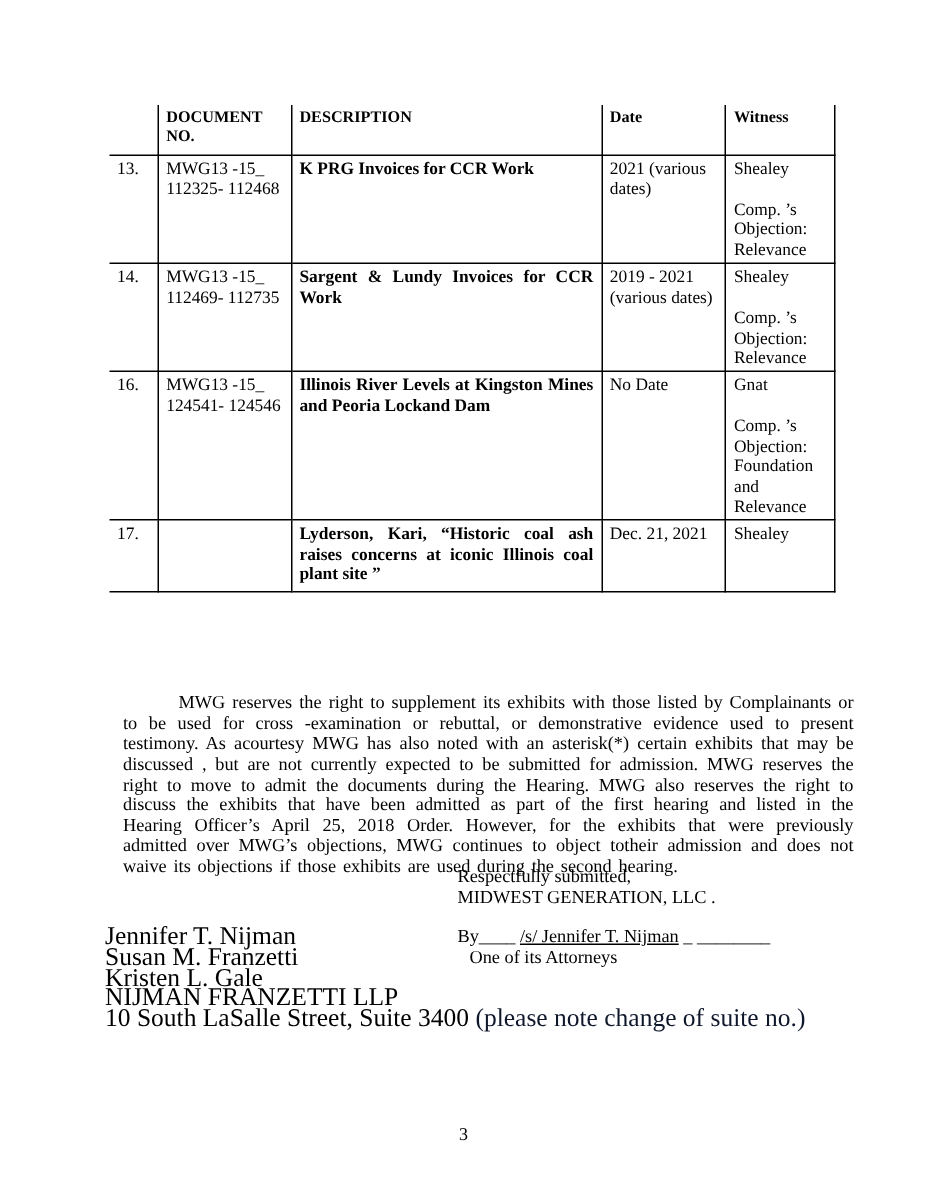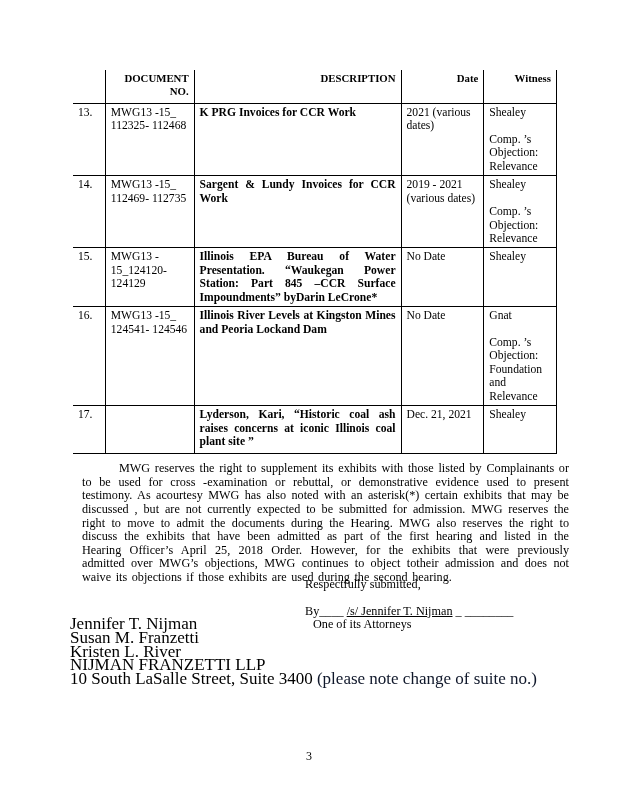--- a/index.html
+++ b/index.html
@@ -29,21 +29,21 @@
     padding: 2px 5px 2px 5px;
     overflow: hidden;
   }
   table.exhibits .col-num   { width: 32px; }
   table.exhibits .col-doc   { width: 88px; }
   table.exhibits .col-desc  { width: 205px; }
   table.exhibits .col-date  { width: 82px; }
   table.exhibits .col-wit   { width: 72px; }
   table.exhibits th {
     font-weight: bold;
-    text-align: right;
+    text-align: left;
     font-size: 10.8px;
     height: 29px;
   }
   .pre { white-space: pre-line; }
   td.desc-cell { text-align: justify; font-weight: bold; }
   tr.r13 td { height: 66px; }
   tr.r14 td { height: 62px; }
   tr.r15 td { height: 53px; }
   tr.r16 td { height: 87px; }
   tr.r17 td { height: 43px; }
@@ -135,29 +135,20 @@
 112469- 112735</td>
         <td class="desc-cell">Sargent &amp; Lundy Invoices for CCR Work</td>
         <td class="pre">2019 - 2021
 (various dates)</td>
         <td class="pre">Shealey
 
 Comp. ’s
 Objection:
 Relevance</td>
       </tr>
-      <tr class="r15">
-        <td>15.</td>
-        <td class="pre">MWG13 -
-15_124120-
-124129</td>
-        <td class="desc-cell">Illinois EPA Bureau of Water Presentation. “Waukegan Power Station: Part 845 –CCR Surface Impoundments” byDarin LeCrone*</td>
-        <td class="pre">No Date</td>
-        <td class="pre">Shealey</td>
-      </tr>
       <tr class="r16">
         <td>16.</td>
         <td class="pre">MWG13 -15_
 124541- 124546</td>
         <td class="desc-cell">Illinois River Levels at Kingston Mines and Peoria Lockand Dam</td>
         <td class="pre">No Date</td>
         <td class="pre">Gnat
 
 Comp. ’s
 Objection:
@@ -173,33 +164,34 @@
         <td class="pre">Shealey</td>
       </tr>
     </tbody>
       </table>
   </div>
 
   <p class="closing-paragraph">MWG reserves the right to supplement its exhibits with those listed by Complainants or to be used for cross -examination or rebuttal, or demonstrative evidence used to present testimony. As acourtesy MWG has also noted with an asterisk(*) certain exhibits that may be discussed , but are not currently expected to be submitted for admission. MWG reserves the right to move to admit the documents during the Hearing. MWG also reserves the right to discuss the exhibits that have been admitted as part of the first hearing and listed in the Hearing Officer’s April 25, 2018 Order. However, for the exhibits that were previously admitted over MWG’s objections, MWG continues to object totheir admission and does not waive its objections if those exhibits are used during the second hearing.</p>
 
   <div class="signature-block">
     <div>Respectfully submitted,</div>
+    <div>MIDWEST GENERATION, LLC .</div>
     <div class="sig-gap"></div>
     <div>
       <span>By</span><span>____</span>
       <span class="sig-underline">/s/ Jennifer T. Nijman</span>
       <span>_</span>
       <span>________</span>
     </div>
     <div class="sig-capacity">One of its Attorneys</div>
   </div>
 
   <div class="attorney-block">
     <div>Jennifer T. Nijman</div>
     <div>Susan M. Franzetti</div>
-    <div>Kristen L. River</div>
+    <div>Kristen L. Gale</div>
     <div>NIJMAN FRANZETTI LLP</div>
     <div><span>10 South LaSalle Street, Suite 3400 </span><span class="suite-note">(please note change of suite no.)</span></div>
   </div>
 
   <div class="page-number">3</div>
 
 </div>
 
 </body></html>

